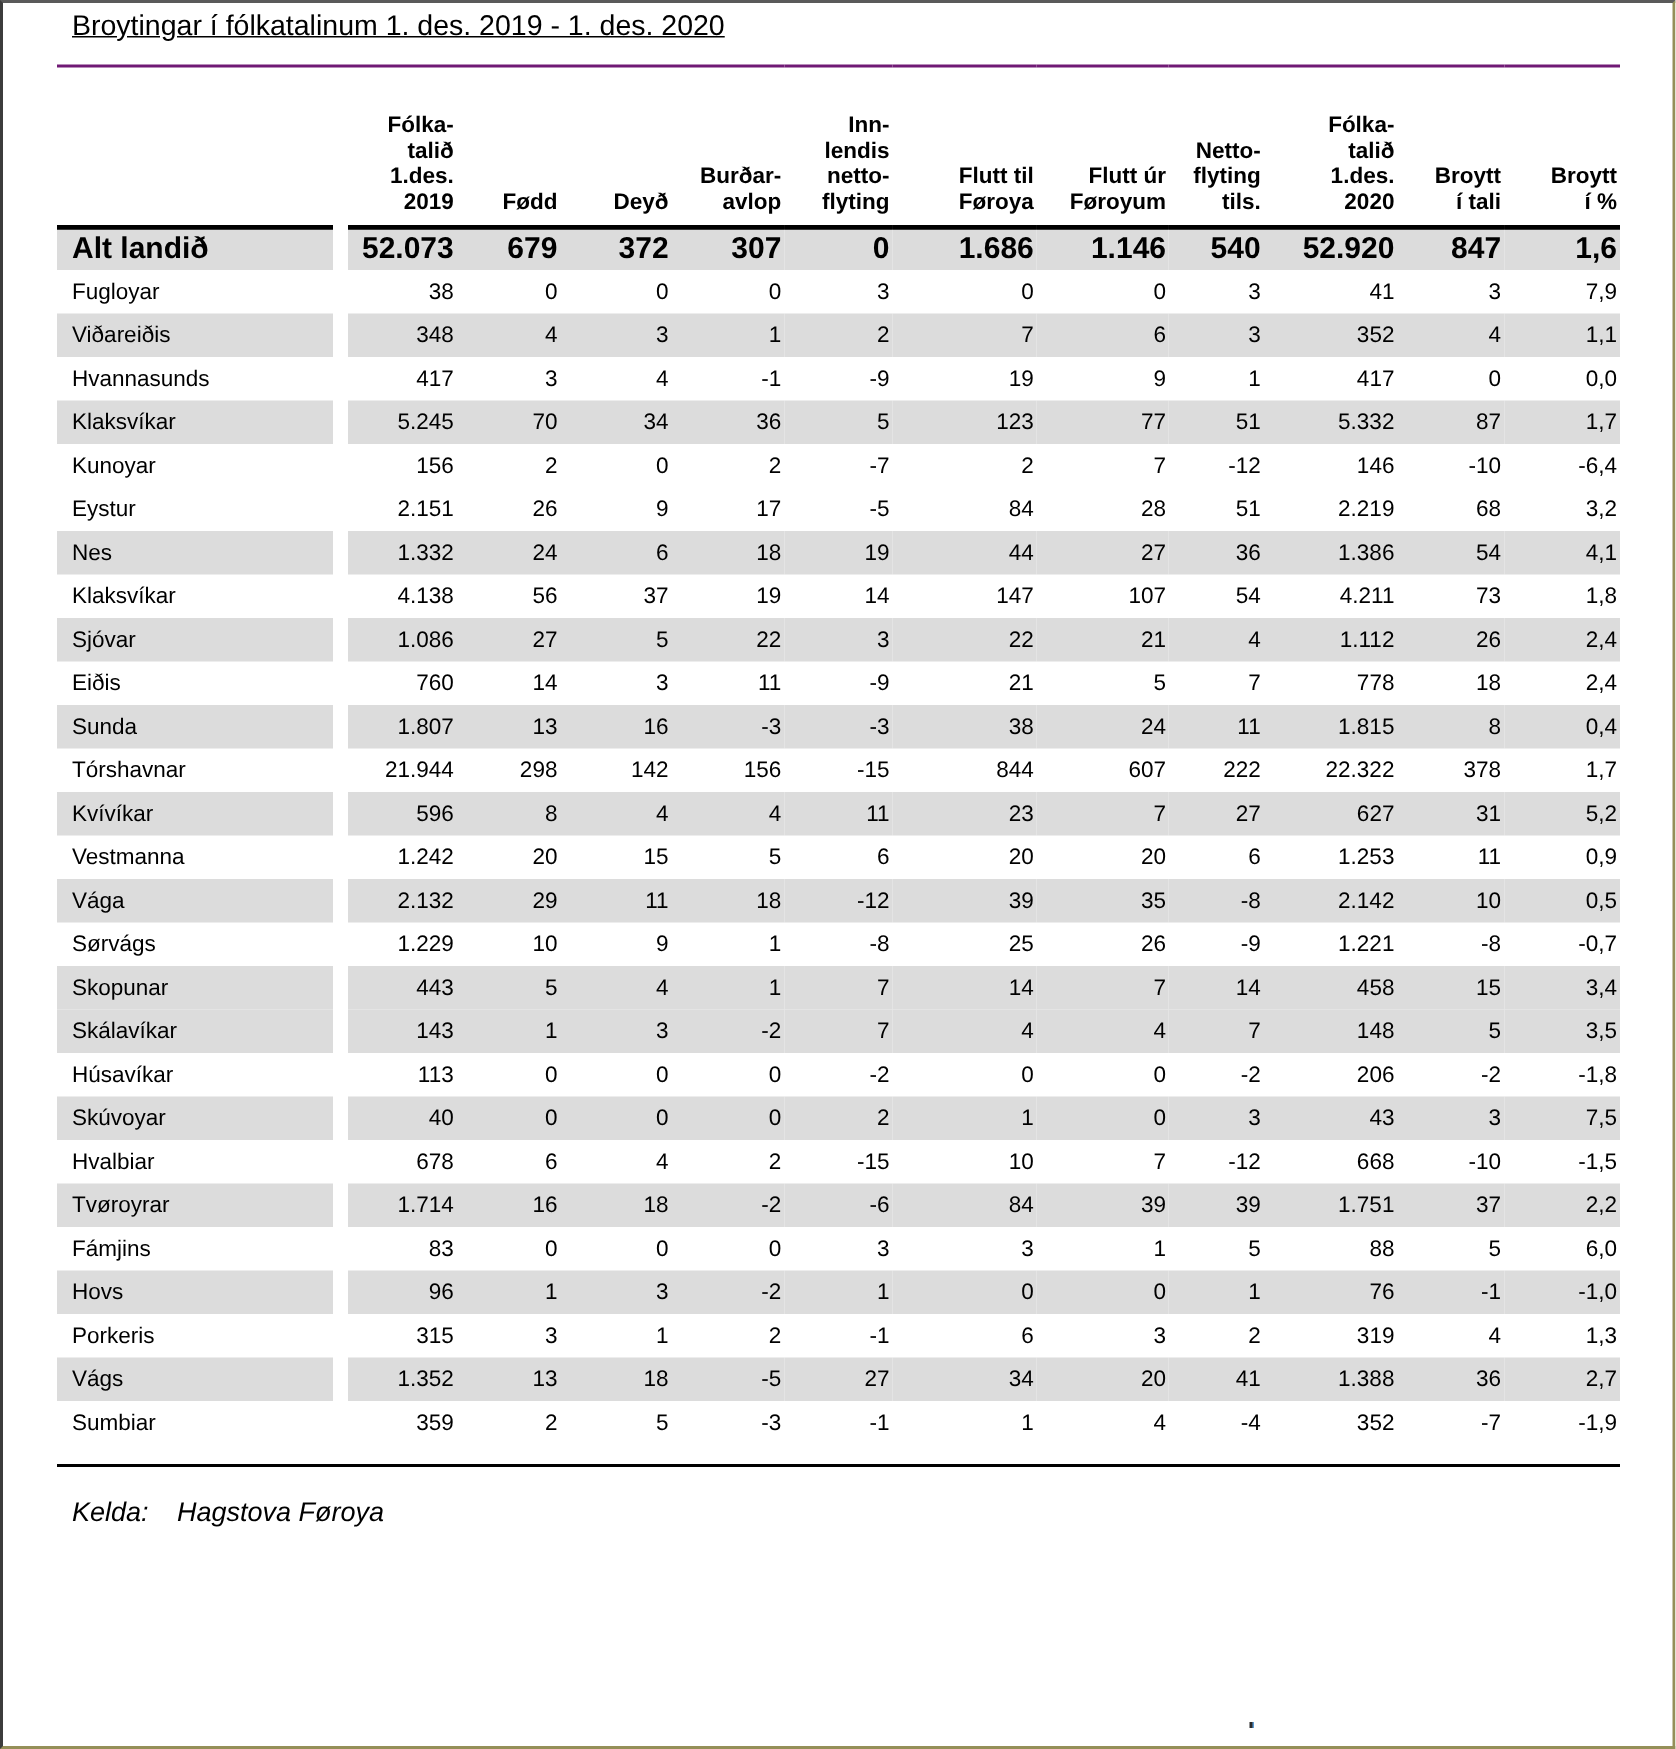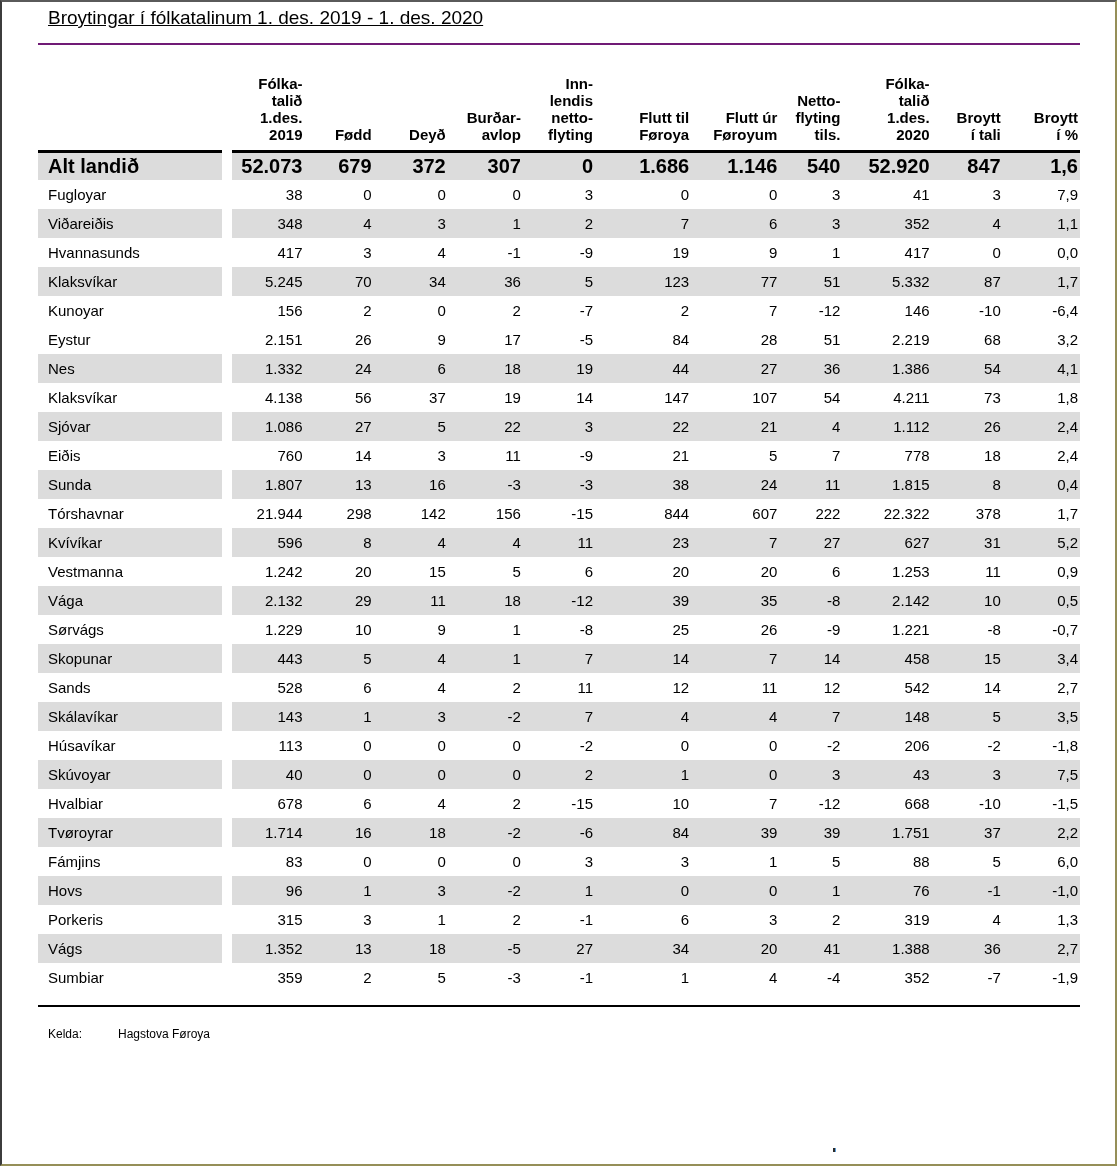--- a/index.html
+++ b/index.html
@@ -80,22 +80,23 @@
   tbody tr.total td { font-weight: bold; font-size: 20px; }
 
   .bottom-rule {
     margin: 13px 0 0 36px;
     width: 1042px;
     border-top: 2px solid #000;
   }
 
   .source {
     margin: 20px 0 0 46px;
-    font-size: 12px;
+    font-size: 18px;
     display: flex;
+    font-style: italic;
   }
   .source .src-label { width: 70px; }
 
   .stray-mark {
     position: absolute;
     left: 831px;
     top: 1146px;
     width: 3px;
     height: 4px;
     background: #2b2b2b;
@@ -422,35 +423,20 @@
           <td class="num">4</td>
           <td class="num">1</td>
           <td class="num">7</td>
           <td class="num">14</td>
           <td class="num">7</td>
           <td class="num">14</td>
           <td class="num">458</td>
           <td class="num">15</td>
           <td class="num">3,4</td>
         </tr>
-        <tr class="">
-          <td class="label">Sands</td>
-          <td class="gutter"></td>
-          <td class="num">528</td>
-          <td class="num">6</td>
-          <td class="num">4</td>
-          <td class="num">2</td>
-          <td class="num">11</td>
-          <td class="num">12</td>
-          <td class="num">11</td>
-          <td class="num">12</td>
-          <td class="num">542</td>
-          <td class="num">14</td>
-          <td class="num">2,7</td>
-        </tr>
         <tr class="shaded">
           <td class="label">Skálavíkar</td>
           <td class="gutter"></td>
           <td class="num">143</td>
           <td class="num">1</td>
           <td class="num">3</td>
           <td class="num">-2</td>
           <td class="num">7</td>
           <td class="num">4</td>
           <td class="num">4</td>

